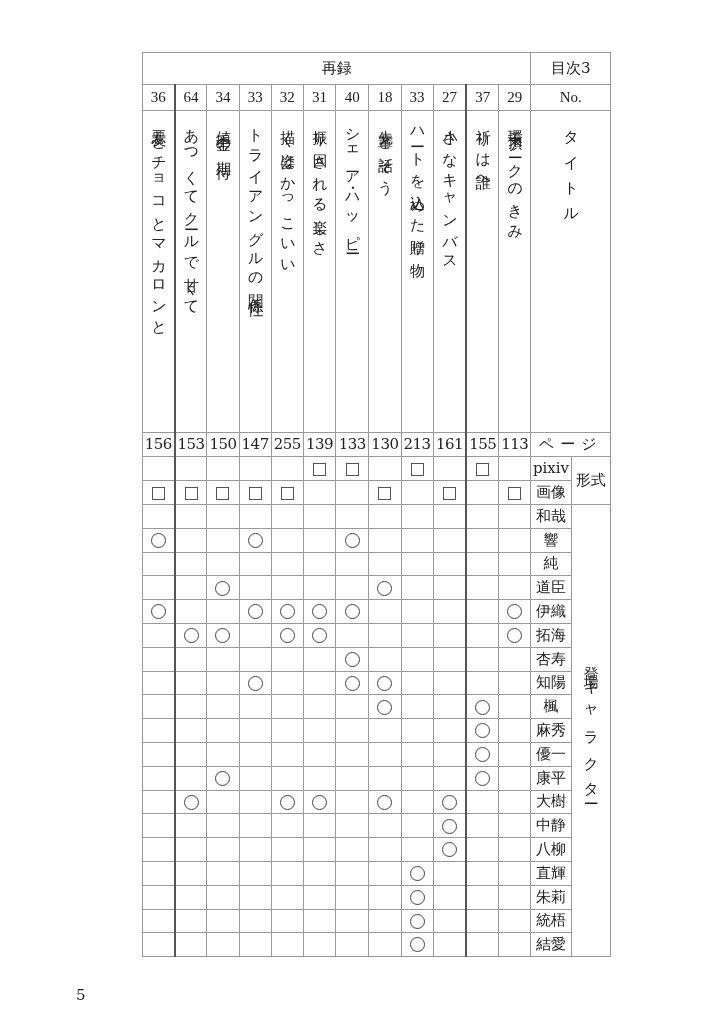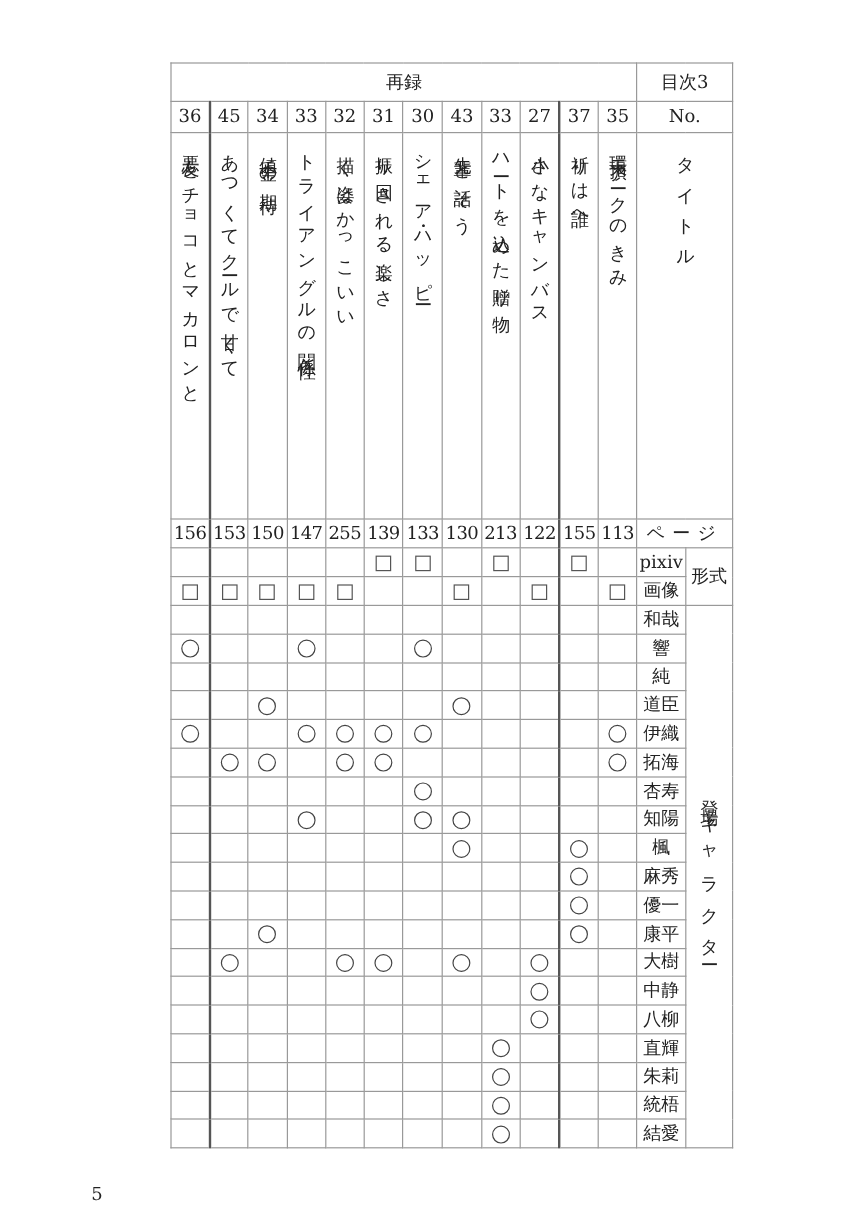--- a/index.html
+++ b/index.html
@@ -5,21 +5,21 @@
     html, body { margin: 0; padding: 0; background: #ffffff; }
     body { width: 722px; height: 1024px; position: relative; overflow: hidden;
       font-family: "DejaVu Serif", "Liberation Serif", serif; color: #222; }
     .page { position: absolute; left: 0; top: 0; width: 722px; height: 1024px; }
     table.toc { position: absolute; left: 142px; top: 52px; border-collapse: collapse;
       table-layout: fixed; width: 469px; }
     table.toc td { border: 1px solid #999; padding: 0; text-align: center; vertical-align: middle;
       font-size: 15px; line-height: 1; overflow: hidden; }
     table.toc td.thick-l { border-left: 2px solid #555; }
     .h-title { height: 31px; font-size: 15px; }
-    .h-no { height: 25px; font-size: 15px; }
+    .h-no { height: 25px; font-size: 15px; font-family: Liberation Serif, serif; }
     .h-titles { height: 321px; vertical-align: top !important; }
     .h-page { height: 23px; font-size: 14px; letter-spacing: -0.5px; }
     .h-fmt { height: 23px; }
     .h-char { height: 22.8px; }
     .vtext { writing-mode: vertical-rl; text-orientation: upright; font-size: 15px;
       letter-spacing: 3.5px; display: inline-block; margin-top: 7px; line-height: 1; }
     .vtext-wide { writing-mode: vertical-rl; text-orientation: upright; font-size: 15px;
       letter-spacing: 9px; display: inline-block; margin-top: 8px; }
     .vlabel { writing-mode: vertical-rl; text-orientation: upright; font-size: 15px;
       letter-spacing: 8px; display: inline-block; }
@@ -50,31 +50,31 @@
         <col style="width: 40px;">
         <col style="width: 39px;">
       </colgroup>
     <tbody id="tbody">
         <tr>
           <td colspan="12" class="h-title">再録</td>
           <td colspan="2" class="h-title">目次3</td>
         </tr>
         <tr>
           <td class="h-no">36</td>
-          <td class="h-no thick-l">45</td>
+          <td class="h-no thick-l">64</td>
           <td class="h-no">34</td>
           <td class="h-no">33</td>
           <td class="h-no">32</td>
           <td class="h-no">31</td>
-          <td class="h-no">30</td>
-          <td class="h-no">43</td>
+          <td class="h-no">40</td>
+          <td class="h-no">18</td>
           <td class="h-no">33</td>
           <td class="h-no">27</td>
           <td class="h-no thick-l">37</td>
-          <td class="h-no">35</td>
+          <td class="h-no">29</td>
           <td colspan="2" class="h-no">No.</td>
         </tr>
         <tr>
           <td class="h-titles"><span class="vtext">悪友とチョコとマカロンと</span></td>
           <td class="h-titles thick-l"><span class="vtext">あつくてクールで甘くて</span></td>
           <td class="h-titles"><span class="vtext">値千金の期待</span></td>
           <td class="h-titles"><span class="vtext">トライアングルの関係性</span></td>
           <td class="h-titles"><span class="vtext">描く姿はかっこいい</span></td>
           <td class="h-titles"><span class="vtext">振り回される楽しさ</span></td>
           <td class="h-titles"><span class="vtext">シェア・ハッピー</span></td>
@@ -88,21 +88,21 @@
         <tr>
           <td class="h-page">156</td>
           <td class="h-page thick-l">153</td>
           <td class="h-page">150</td>
           <td class="h-page">147</td>
           <td class="h-page">255</td>
           <td class="h-page">139</td>
           <td class="h-page">133</td>
           <td class="h-page">130</td>
           <td class="h-page">213</td>
-          <td class="h-page">122</td>
+          <td class="h-page">161</td>
           <td class="h-page thick-l">155</td>
           <td class="h-page">113</td>
           <td colspan="2" class="h-page" style="letter-spacing: 6px; margin-left: 22px;">ページ</td>
         </tr>
         <tr>
           <td class="h-fmt"></td>
           <td class="h-fmt thick-l"></td>
           <td class="h-fmt"></td>
           <td class="h-fmt"></td>
           <td class="h-fmt"></td>

